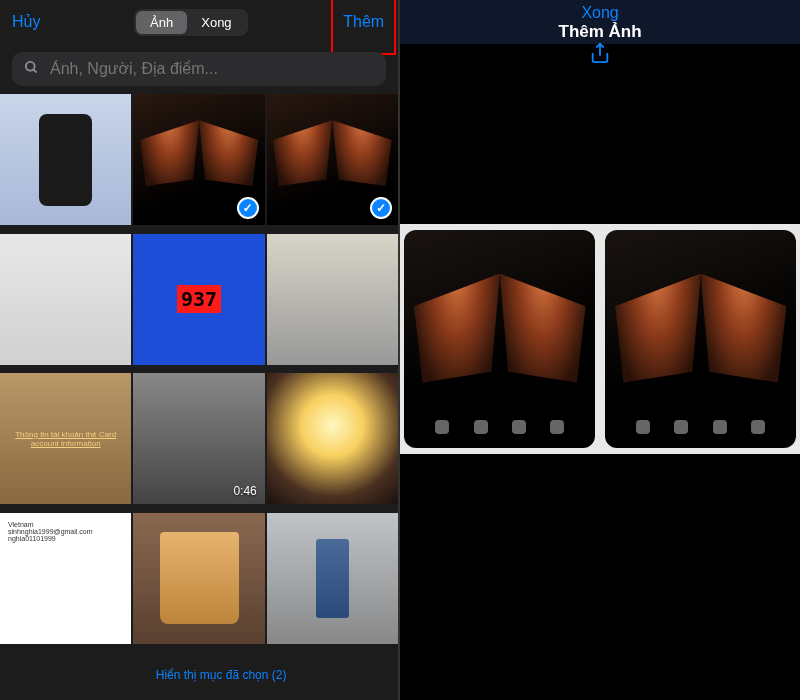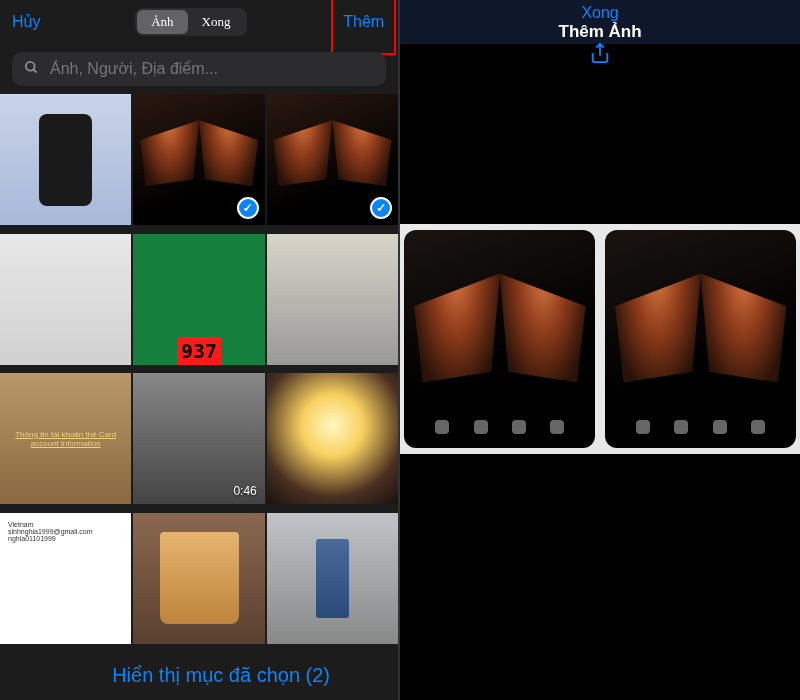--- a/index.html
+++ b/index.html
@@ -49,21 +49,20 @@
       gap: 0;
     }
     .seg-btn {
       padding: 4px 14px;
       font-size: 13px;
       color: #fff;
       background: none;
       border: none;
       border-radius: 6px;
       cursor: pointer;
-      font-family: Liberation Serif, serif;
     }
     .seg-btn.active { background: #636366; }
     
     
     .search-bar {
       margin: 8px 12px;
       background: #2c2c2e;
       border-radius: 10px;
       padding: 8px 12px;
       display: flex;
@@ -121,21 +120,21 @@
     }
     
     
     .bottom-bar {
       height: 50px;
       display: flex;
       align-items: center;
       justify-content: center;
       background: rgba(28,28,28,0.95);
       color: #0a84ff;
-      font-size: 20px;
+      font-size: 12px;
       margin-left: 44px;
     }
     
     
     .header-r {
       height: 44px;
       display: flex;
       align-items: center;
       justify-content: space-between;
       padding: 4px 14px;
@@ -187,21 +186,21 @@
       justify-content: space-around;
     }
     .dock-icon { width: 14px; height: 14px; border-radius: 4px; background: #666; }
     
     
     .p1 { background: linear-gradient(180deg,#c8d4e8 0%,#a8b8d8 100%); position:relative; }
     .p1::before { content:''; position:absolute; left:30%; top:15%; width:40%; height:70%; background:#1a1a1a; border-radius:8px; }
     .p2 { background: linear-gradient(160deg,#2a1810 0%,#000 70%); }
     .p3 { background: linear-gradient(160deg,#2a1810 0%,#000 70%); }
     .p4 { background: linear-gradient(180deg,#e8e8e8 0%,#d0d0d0 100%); }
-    .p5 { background:#15803d; display:flex; align-items:flex-end; justify-content:center; }
+    .p5 { background:#1d4ed8; display:flex; align-items:center; justify-content:center; }
     .led { background:#ff1a1a; color:#000; font-family:monospace; font-weight:bold; font-size:20px; padding:2px 4px; }
     .p6 { background: linear-gradient(180deg,#d8d4c8 0%,#999 100%); }
     .p7 { background: linear-gradient(180deg,#b89868 0%,#8a6840 100%); display:flex; align-items:center; justify-content:center; color:#f4d080; font-size:8px; text-align:center; padding:6px;text-decoration:underline;}
     .p8 { background: linear-gradient(180deg,#888 0%,#444 100%); }
     .p9 { background: radial-gradient(circle at 50% 40%, #fff8c0 0%, #f8d060 30%, #4a3020 70%, #1a1010 100%); }
     .p10 { background:#fff; padding:8px; font-size:7px; color:#333; }
     .p11 { background: linear-gradient(180deg,#8a6850 0%,#5a4030 100%); display:flex; align-items:center; justify-content:center; }
     .cup { width:60%; height:70%; background: linear-gradient(180deg,rgba(255,200,120,0.8) 0%,rgba(200,140,60,0.9) 100%); border-radius:4px 4px 8px 8px; }
     .p12 { background: linear-gradient(180deg,#c0c4c8 0%,#888 100%); display:flex; align-items:center; justify-content:center; }
     .can { width:25%; height:60%; background: linear-gradient(180deg,#4a6a9a 0%,#2a4a7a 100%); border-radius:3px; }

